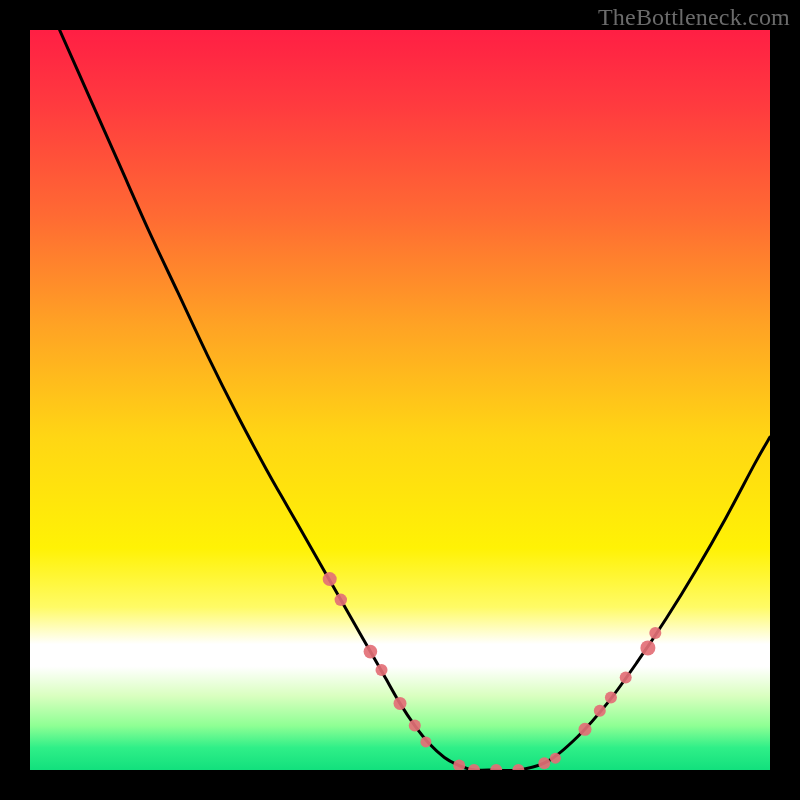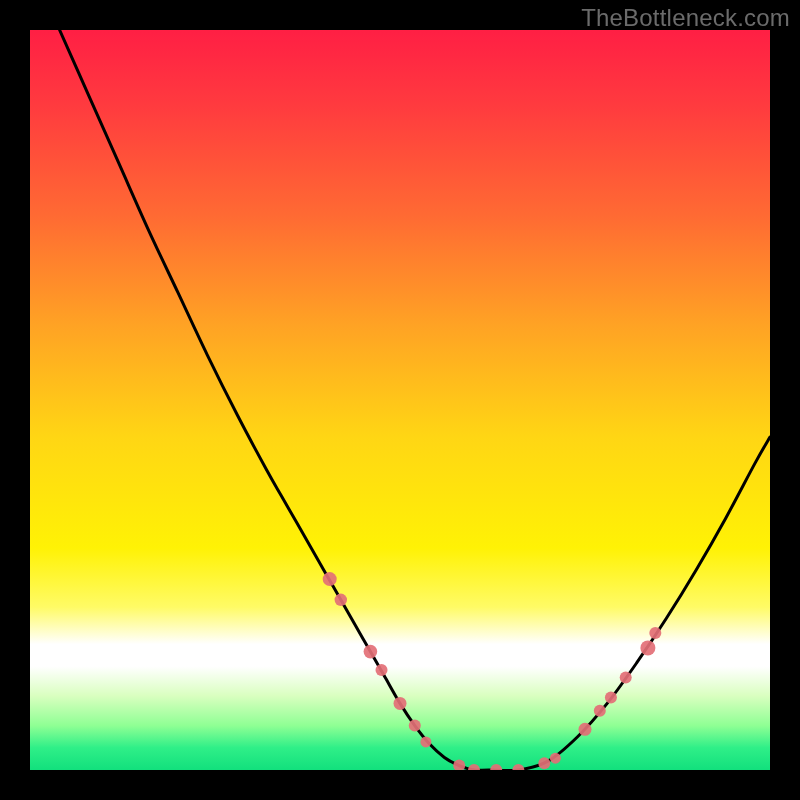--- a/index.html
+++ b/index.html
@@ -9,20 +9,21 @@
     height: 800px;
     overflow: hidden;
     background: #000;
     font-family: Arial, Helvetica, sans-serif;
   }
   .frame {
     position: relative;
     width: 800px;
     height: 800px;
     background: #000;
+    font-family: Liberation Serif, serif;
   }
   .plot {
     position: absolute;
     left: 30px;
     top: 30px;
     width: 740px;
     height: 740px;
   }
   .watermark {
     position: absolute;

